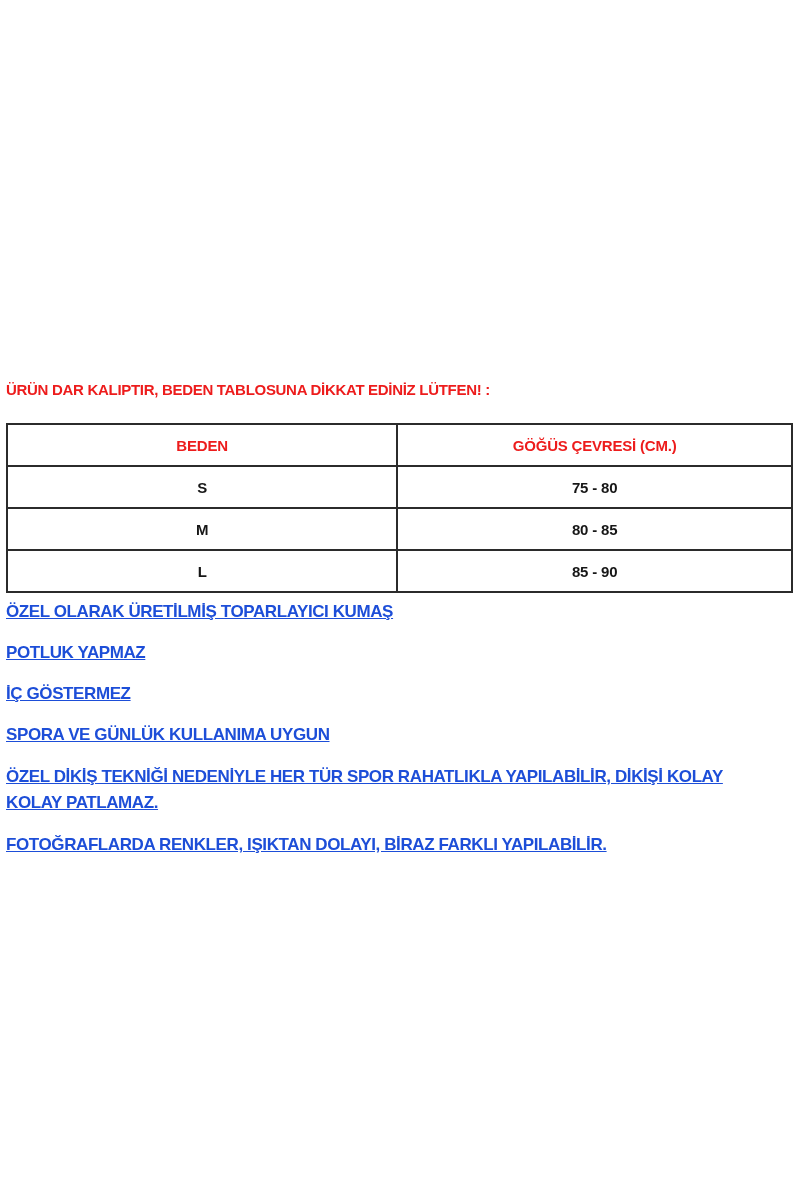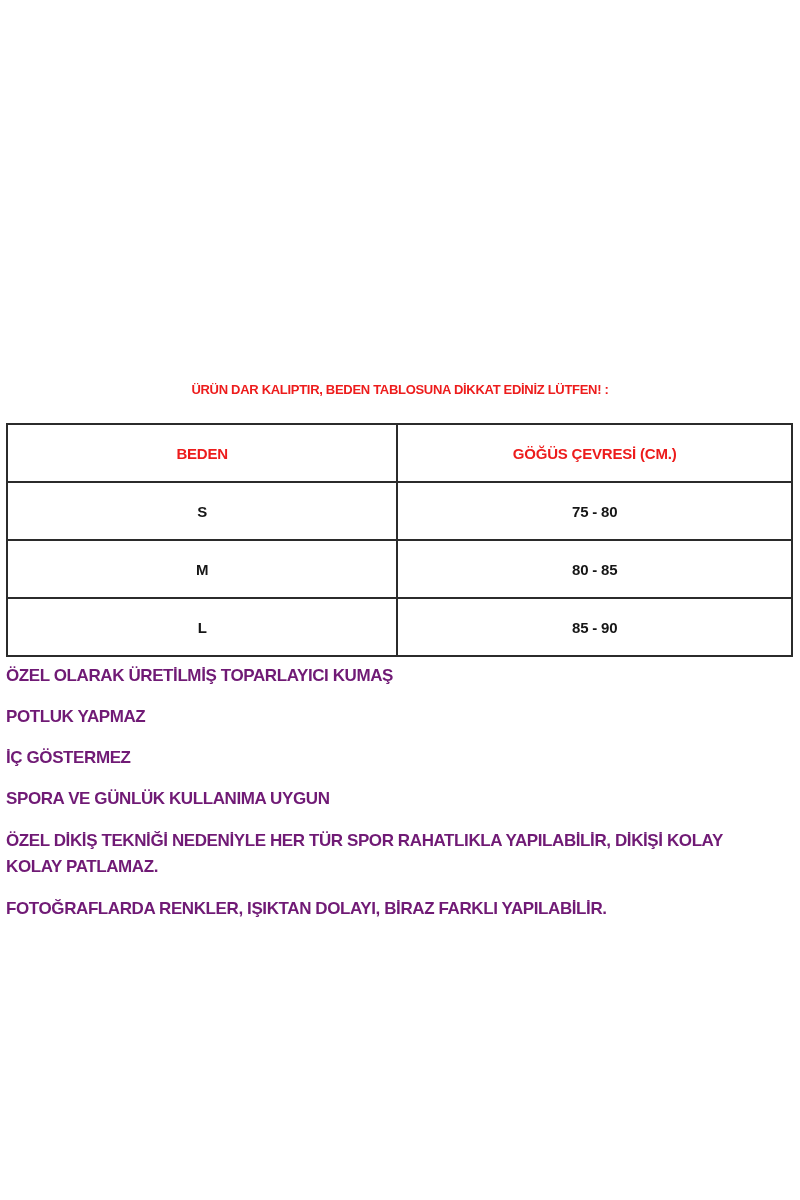--- a/index.html
+++ b/index.html
@@ -18,61 +18,61 @@
     background: #ffffff;
   }
   .content {
     position: absolute;
     top: 378px;
     left: 6px;
     right: 6px;
   }
   .heading {
     margin: 0 0 21px 0;
-    font-size: 13px;
+    font-size: 15px;
     font-weight: bold;
     color: #ed1c1c;
     letter-spacing: -0.3px;
     line-height: 24px;
     white-space: nowrap;
-    text-align: center;
   }
   table.size-table {
     width: 787px;
     border-collapse: collapse;
     table-layout: fixed;
     margin: 0 0 7px 0;
   }
   table.size-table th,
   table.size-table td {
     border: 2px solid #2b2b2b;
     text-align: center;
     vertical-align: middle;
     height: 24px;
-    padding: 16px;
+    padding: 8px;
     font-weight: bold;
     font-size: 15px;
     letter-spacing: -0.2px;
   }
   table.size-table th {
     color: #ed1c1c;
   }
   table.size-table td {
     color: #161616;
   }
   .col-size   { width: 49.7%; }
   .col-chest  { width: 50.3%; margin-top: 39px; }
   .features p {
     margin: 0 0 17px 0;
     font-size: 17px;
     font-weight: bold;
-    color: #701a75;
+    color: #1d4ed8;
     letter-spacing: -0.4px;
     line-height: 24px;
     max-width: 770px;
+    text-decoration: underline;
   }
   .features p.wide {
     line-height: 26px;
   }
 </style>
 </head>
 <body>
 
 <div class="page">
   <div class="content">

